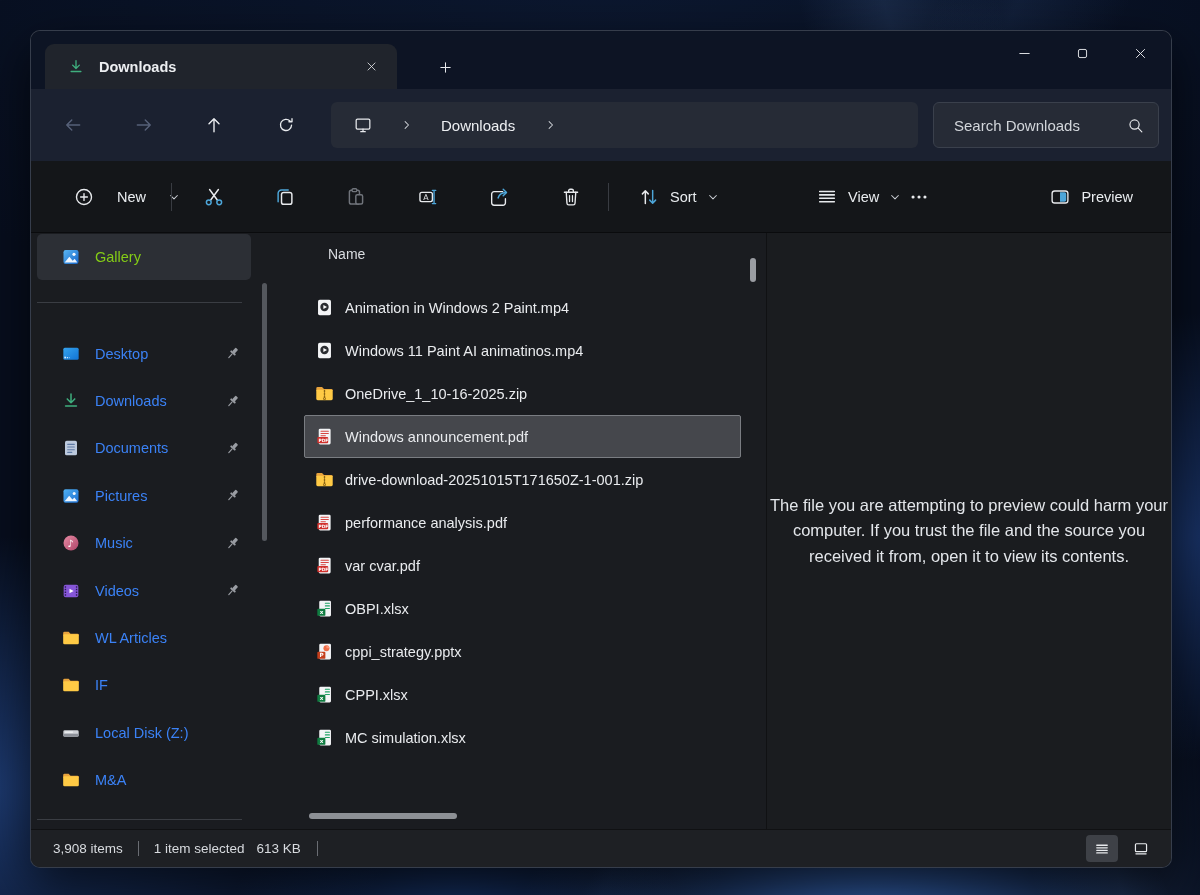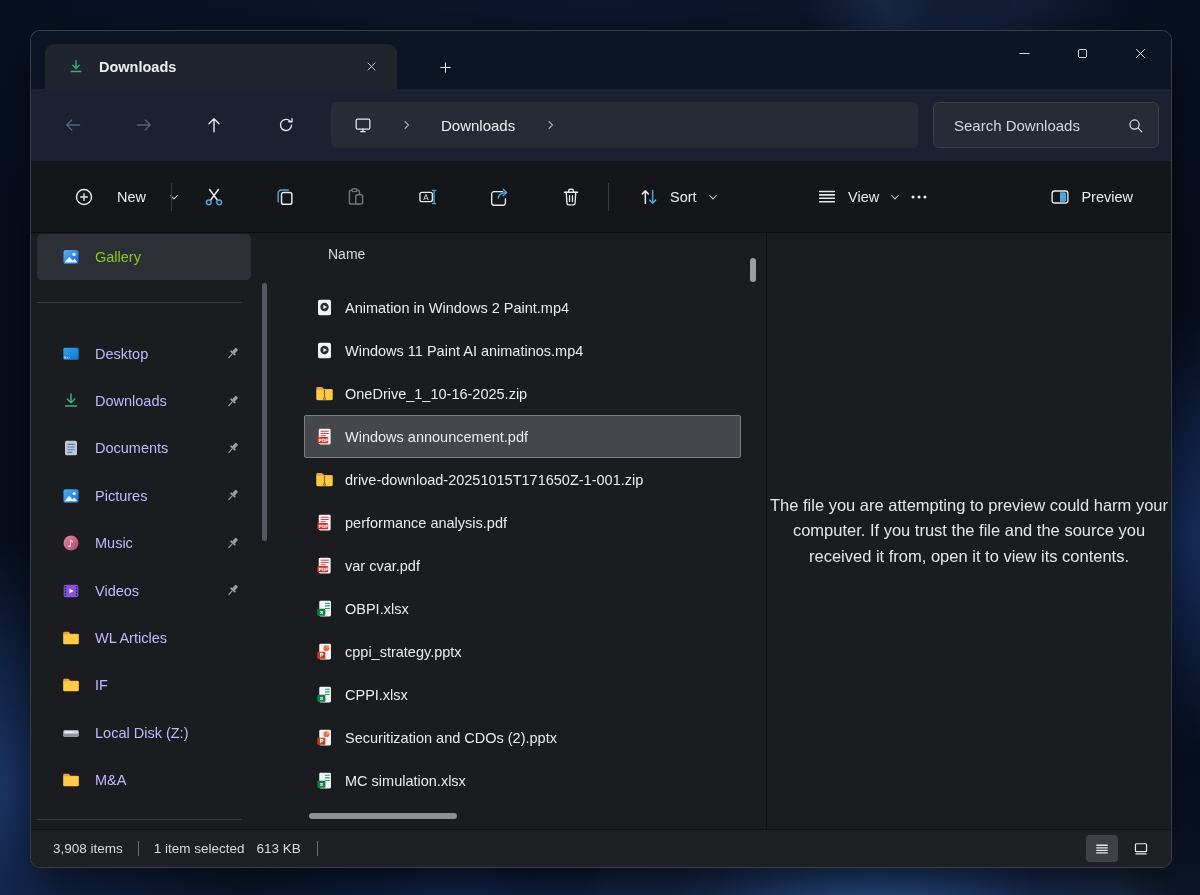--- a/index.html
+++ b/index.html
@@ -65,21 +65,21 @@
   .icon-chev { width:12px; height:12px; display:inline-flex; }
   span[data-icon] svg { width:100%; height:100%; display:block; }
 
   
   .sidebar { position:absolute; left:0; top:202px; width:250px; bottom:38px; background:#1a1c20; }
   .gallery-item { position:absolute; left:6px; top:1px; width:214px; height:46px; border-radius:5px;
     background:#2c2f35; display:flex; align-items:center; padding-left:24px; gap:14px; font-size:14.5px; color:#84cc16; }
   .side-divider { position:absolute; left:6px; top:69px; width:205px; height:1px; background:#3a3d43; }
   .side-list { position:absolute; left:6px; top:97px; width:214px; }
   .side-item { height:47.4px; display:flex; align-items:center; padding-left:24px; gap:14px;
-    font-size:14.5px; color:#c4b5fd; border-radius:5px; }
+    font-size:14.5px; color:#3b82f6; border-radius:5px; }
   .side-item .pin { margin-left:auto; margin-right:10px; width:17px; height:17px; display:inline-flex; }
   .side-scroll { position:absolute; left:231px; top:50px; width:5px; height:258px; background:#54575d; border-radius:3px; }
   .side-bottom-divider { position:absolute; left:6px; bottom:9px; width:205px; height:1px; background:#3a3d43; }
 
   .filelist { position:absolute; left:250px; top:202px; width:485px; bottom:38px; background:#1a1c20; }
   .col-header { position:absolute; left:47px; top:13px; font-size:14px; color:#d9dce0; }
   .rows { position:absolute; left:0; top:53px; right:0; }
   .frow { height:43px; margin-left:23px; width:437px; display:flex; align-items:center;
     padding-left:9px; gap:10px; border:1px solid transparent; border-radius:2px; }
   .frow .ficon { width:21px; height:21px; display:inline-flex; flex:0 0 21px; }
@@ -649,32 +649,20 @@
               <svg viewBox="0 0 24 24">
                 <rect x="6" y="3" width="13.4" height="18" rx="1.6" fill="#f3f4f6"></rect>
                 <path d="M13 6h4.6M13 9h4.6M13 12h4.6" stroke="#21a366" stroke-width="1.3" stroke-linecap="round"></path>
                 <rect x="3.8" y="12.2" width="9.2" height="8.2" rx="1.1" fill="#107c41"></rect>
                 <text x="6.6" y="18.8" font-size="6.5" font-weight="bold" fill="#fff" font-family="DejaVu Sans,sans-serif">x</text>
               </svg>
             </span>
     <span class="fname">CPPI.xlsx</span>
   </div>
           <div class="frow">
-    <span class="ficon" data-icon="file-ppt">
-              <svg viewBox="0 0 24 24">
-                <rect x="6" y="3" width="13.4" height="18" rx="1.6" fill="#f3f4f6"></rect>
-                <circle cx="14.2" cy="8.2" r="3.4" fill="#ed6c47"></circle>
-                <path d="M14.2 4.8v3.4h3.4a3.4 3.4 0 0 0-3.4-3.4z" fill="#ff9478"></path>
-                <rect x="3.8" y="12.2" width="9.2" height="8.2" rx="1.1" fill="#c43e1c"></rect>
-                <text x="6.2" y="18.8" font-size="6.5" font-weight="bold" fill="#fff" font-family="DejaVu Sans,sans-serif">P</text>
-              </svg>
-            </span>
-    <span class="fname">Securitization and CDOs (2).pptx</span>
-  </div>
-          <div class="frow">
     <span class="ficon" data-icon="file-excel">
               <svg viewBox="0 0 24 24">
                 <rect x="6" y="3" width="13.4" height="18" rx="1.6" fill="#f3f4f6"></rect>
                 <path d="M13 6h4.6M13 9h4.6M13 12h4.6" stroke="#21a366" stroke-width="1.3" stroke-linecap="round"></path>
                 <rect x="3.8" y="12.2" width="9.2" height="8.2" rx="1.1" fill="#107c41"></rect>
                 <text x="6.6" y="18.8" font-size="6.5" font-weight="bold" fill="#fff" font-family="DejaVu Sans,sans-serif">x</text>
               </svg>
             </span>
     <span class="fname">MC simulation.xlsx</span>
   </div>

